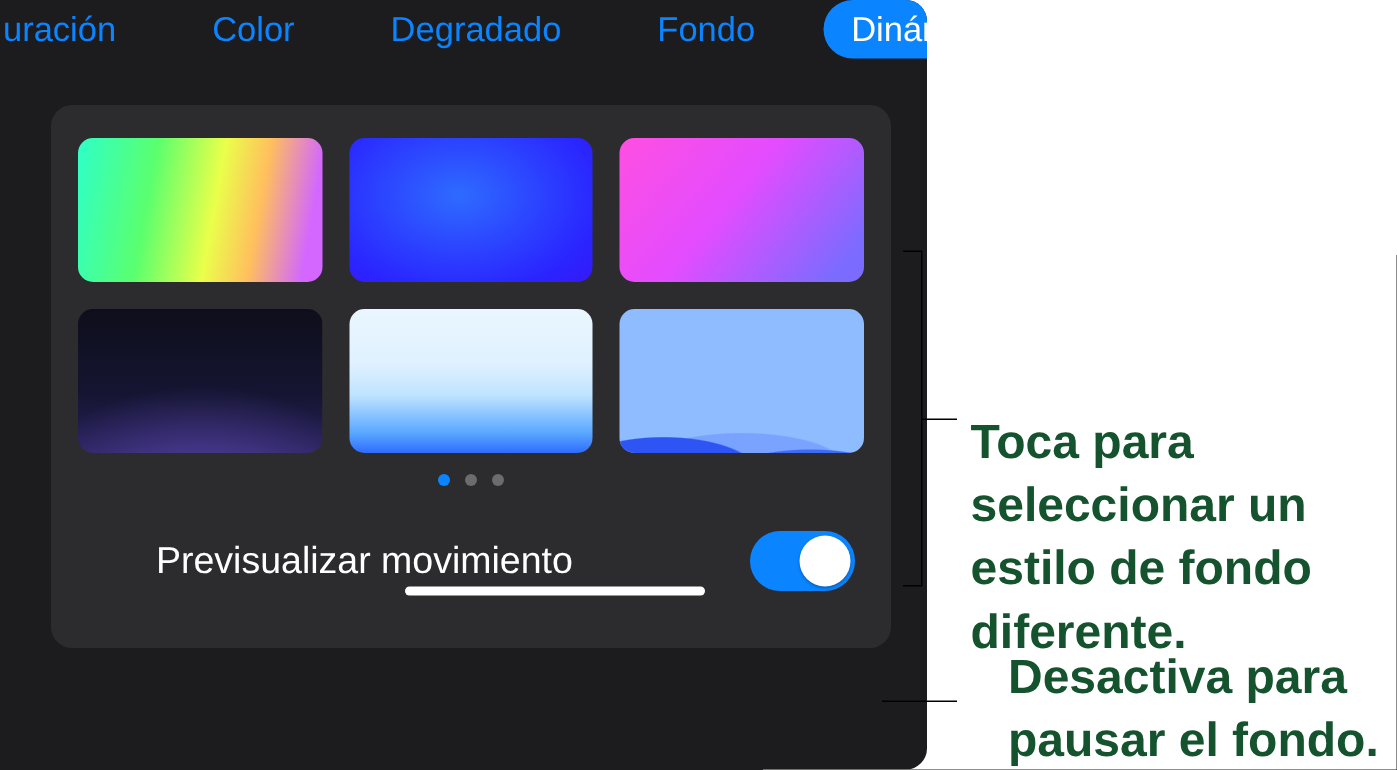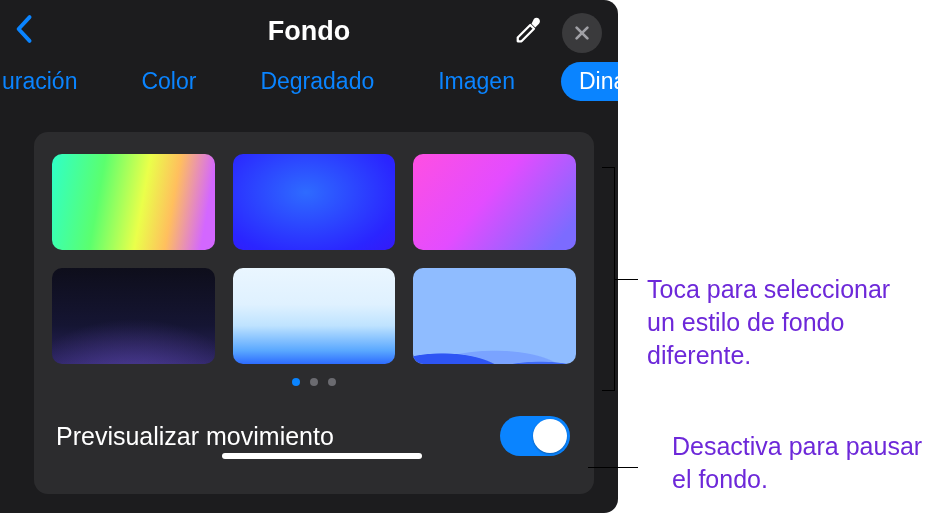--- a/index.html
+++ b/index.html
@@ -132,20 +132,21 @@
       margin-bottom: 30px;
     }
     .dot { width: 8px; height: 8px; border-radius: 50%; background: #6b6b70; }
     .dot.active { background: #0a84ff; }
     .preview-row {
       display: flex;
       align-items: center;
       justify-content: space-between;
       padding: 0 6px 0 4px;
       position: relative;
+      margin-left: 48px;
     }
     .preview-label {
       color: #fff;
       font-size: 25px;
       position: relative;
     }
     .underline {
       position: absolute;
       left: 170px;
       bottom: -3px;
@@ -167,65 +168,46 @@
       right: 3px;
       top: 3px;
       width: 34px;
       height: 34px;
       border-radius: 50%;
       background: #fff;
       box-shadow: 0 1px 2px rgba(0,0,0,0.3);
     }
     .callout {
       position: absolute;
-      color: #6d28d9;
-      font-size: 25px;
+      color: #14532d;
+      font-size: 32px;
       line-height: 1.32;
+      font-weight: bold;
     }
     .callout-1 { left: 647px; top: 273px; width: 272px; }
     .callout-2 { left: 647px; top: 430px; width: 260px; margin-left: 25px; }
     .lead-line {
       position: absolute;
       background: #000;
     }
     .bracket { position: absolute; }
     .bracket .v { position: absolute; width: 1px; background: #000; }
     .bracket .h { position: absolute; height: 1px; background: #000; }
   </style>
 </head>
 <body>
 
 <div class="panel">
 
-  <div class="header">
-    <div class="back-chevron">
-      <svg viewBox="0 0 24 34">
-        <polyline points="17,4 5,17 17,30" fill="none" stroke="currentColor" stroke-width="4.2" stroke-linecap="round" stroke-linejoin="round"></polyline>
-      </svg>
-    </div>
-    <div class="title">Fondo</div>
-    <div class="eyedropper">
-      <svg viewBox="0 0 24 24">
-        <path d="M3 21 L3 18 L13 8 L16 11 L6 21 Z" fill="none" stroke="currentColor" stroke-width="1.8" stroke-linejoin="round"></path>
-        <path d="M14 7 L17 10 L20 7 C21 6 21 4 20 3 C19 2 17 2 16 3 Z" fill="currentColor"></path>
-      </svg>
-    </div>
-    <div class="close-btn">
-      <svg viewBox="0 0 20 20">
-        <line x1="4" y1="4" x2="16" y2="16" stroke="currentColor" stroke-width="3" stroke-linecap="round"></line>
-        <line x1="16" y1="4" x2="4" y2="16" stroke="currentColor" stroke-width="3" stroke-linecap="round"></line>
-      </svg>
-    </div>
-  </div>
 
   <div class="tabs">
     <div class="tab cut">uración</div>
     <div class="tab">Color</div>
     <div class="tab">Degradado</div>
-    <div class="tab">Imagen</div>
+    <div class="tab">Fondo</div>
     <div class="tab active">Dinámico</div>
   </div>
 
   <div class="content">
     <div class="grid">
       <div class="swatch sw1"></div>
       <div class="swatch sw2"></div>
       <div class="swatch sw3"></div>
       <div class="swatch sw4"></div>
       <div class="swatch sw5"></div>

